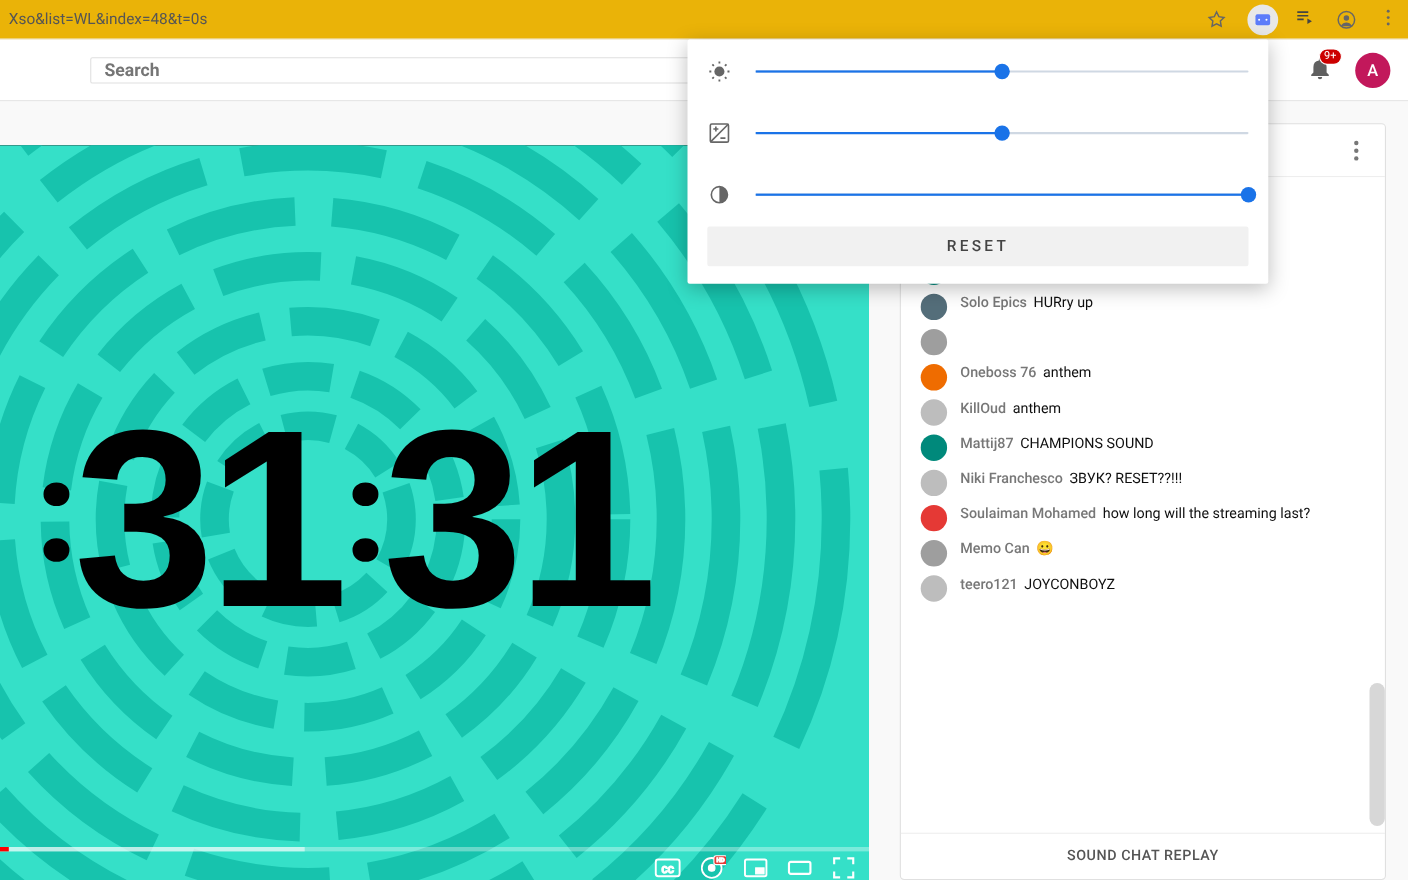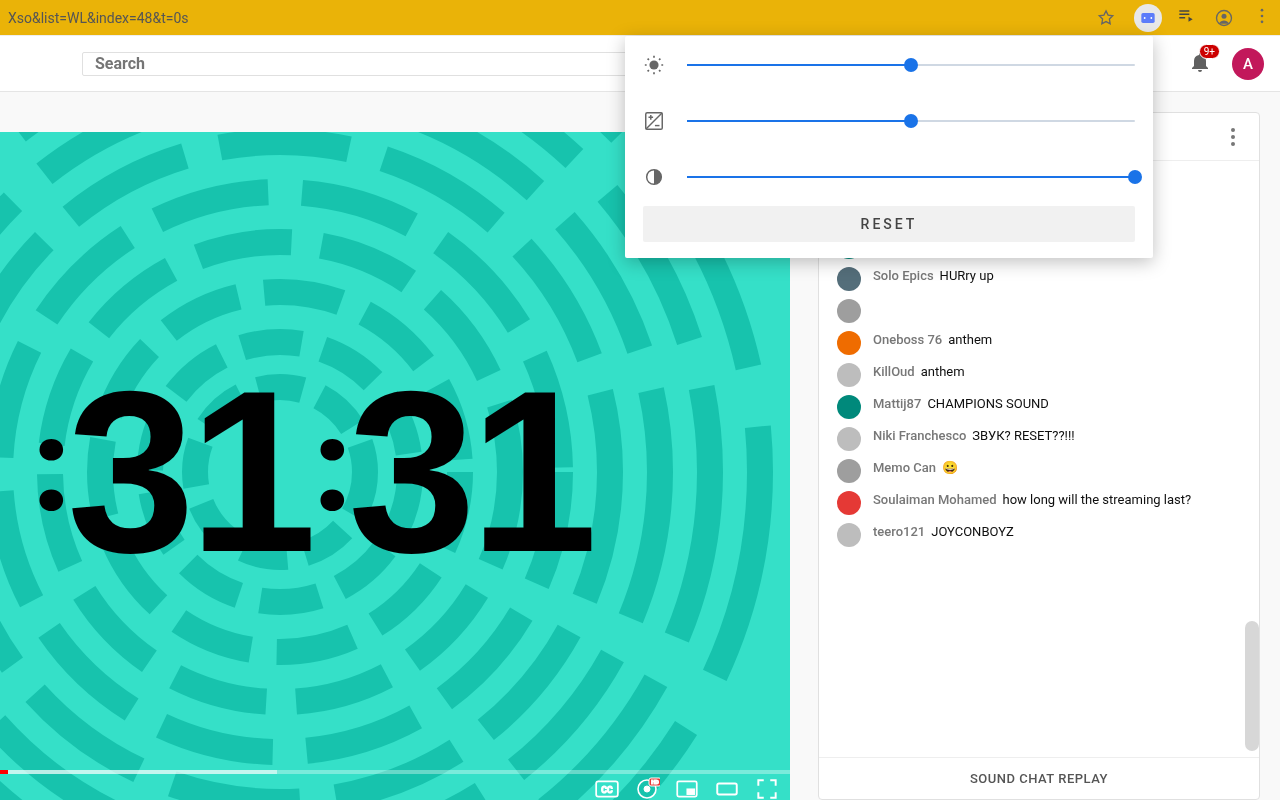--- a/index.html
+++ b/index.html
@@ -218,26 +218,26 @@
         </div>
         <div class="chat-row">
           <div class="chat-av" style="background: rgb(0, 137, 123);"></div>
           <div class="chat-body"><span class="chat-user">Mattij87</span><span class="chat-msg">CHAMPIONS SOUND</span></div>
         </div>
         <div class="chat-row">
           <div class="chat-av" style="background: rgb(189, 189, 189);"></div>
           <div class="chat-body"><span class="chat-user">Niki Franchesco</span><span class="chat-msg">ЗВУК? RESET??!!!</span></div>
         </div>
         <div class="chat-row">
+          <div class="chat-av" style="background: rgb(229, 57, 53);"></div>
+          <div class="chat-body"><span class="chat-user">Soulaiman Mohamed</span><span class="chat-msg">how long will the streaming last?</span></div>
+        </div>
+        <div class="chat-row">
           <div class="chat-av" style="background: rgb(158, 158, 158);"></div>
           <div class="chat-body"><span class="chat-user">Memo Can</span><span class="chat-msg">😀</span></div>
-        </div>
-        <div class="chat-row">
-          <div class="chat-av" style="background: rgb(229, 57, 53);"></div>
-          <div class="chat-body"><span class="chat-user">Soulaiman Mohamed</span><span class="chat-msg">how long will the streaming last?</span></div>
         </div>
         <div class="chat-row">
           <div class="chat-av" style="background: rgb(189, 189, 189);"></div>
           <div class="chat-body"><span class="chat-user">teero121</span><span class="chat-msg">JOYCONBOYZ</span></div>
         </div>
       </div>
     <div class="hide-chat">SOUND CHAT REPLAY</div>
   </div>
 </div>
 

